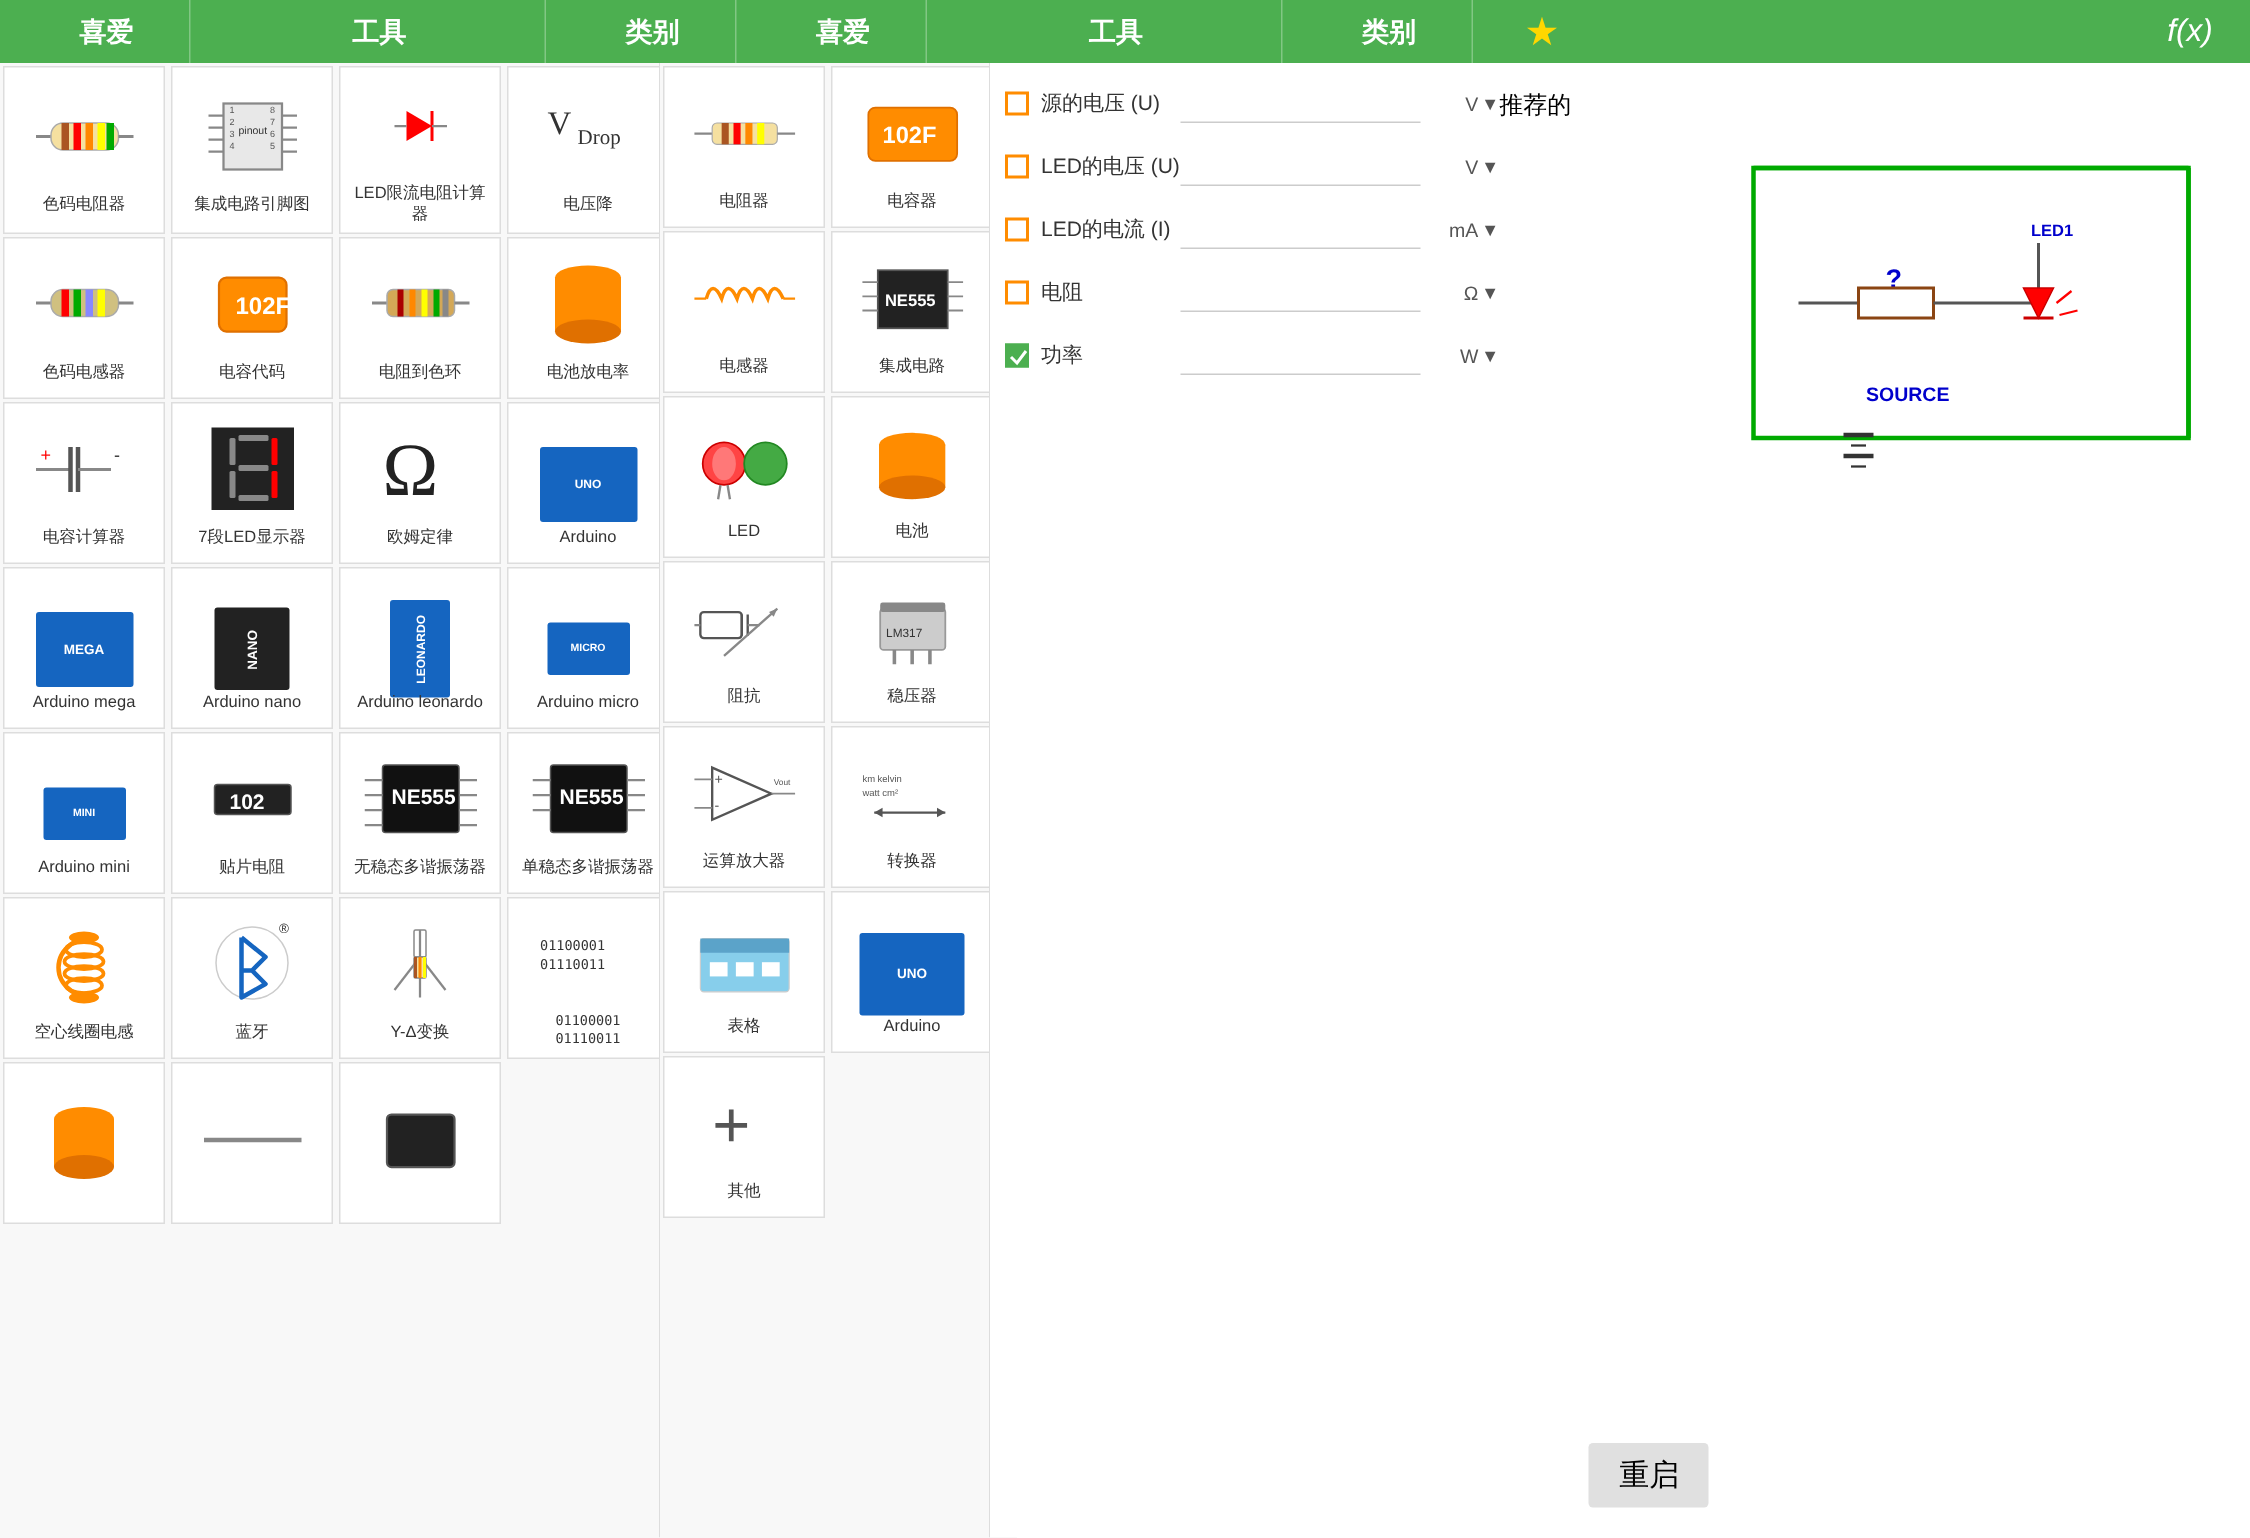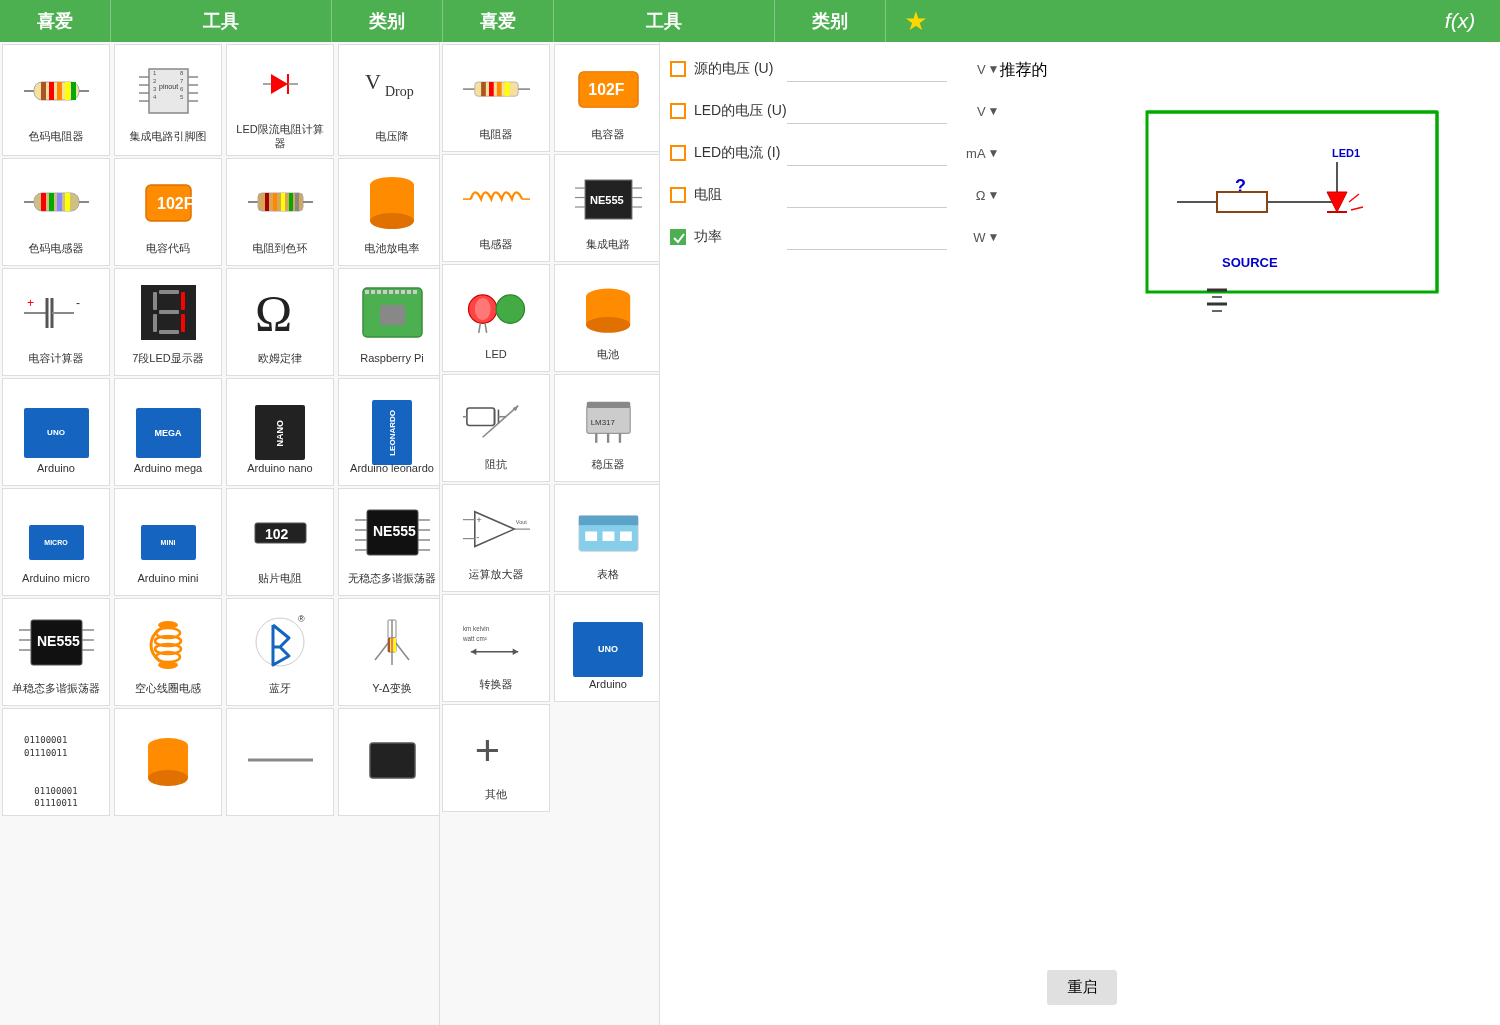--- a/index.html
+++ b/index.html
@@ -127,24 +127,25 @@
       font-size: 12px;
       color: #555;
       cursor: pointer;
       margin-left: 2px;
     }
     
     .restart-button {
       background: #e0e0e0;
       border: none;
       padding: 8px 20px;
-      font-size: 15px;
+      font-size: 20px;
       cursor: pointer;
       border-radius: 3px;
       align-self: flex-end;
+      margin-left: 12px;
     }
     
     
     .circuit-area {
       flex: 1;
       position: relative;
       margin-top: 10px;
     }
 
     
@@ -167,20 +168,21 @@
       display: flex;
       background: #4CAF50;
       height: 42px;
       align-items: center;
       width: 1500px;
     }
     .h-section {
       display: flex;
       align-items: center;
       justify-content: center;
+      margin-left: 16px;
     }
     .h-label {
       color: white;
       font-size: 18px;
       font-weight: bold;
     }
     .separator {
       width: 1px;
       height: 42px;
       background: rgba(255,255,255,0.3);
@@ -394,41 +396,20 @@
       <div class="tool-cell">
         <div class="tool-icon">
           <svg width="75" height="65" viewBox="0 0 75 65">
 
             <text x="12" y="50" font-size="50" fill="#222" font-family="serif">Ω</text>
           </svg>
         </div>
         <span class="tool-label">欧姆定律</span>
       </div>
 
-      <div class="tool-cell">
-        <div class="tool-icon">
-          <svg width="75" height="65" viewBox="0 0 75 65">
-
-            <rect x="8" y="8" width="59" height="49" rx="4" fill="#4CAF50" stroke="#388E3C" stroke-width="1.5"></rect>
-
-            <rect x="10" y="10" width="4" height="4" fill="#ccc"></rect>
-            <rect x="16" y="10" width="4" height="4" fill="#ccc"></rect>
-            <rect x="22" y="10" width="4" height="4" fill="#ccc"></rect>
-            <rect x="28" y="10" width="4" height="4" fill="#ccc"></rect>
-            <rect x="34" y="10" width="4" height="4" fill="#ccc"></rect>
-            <rect x="40" y="10" width="4" height="4" fill="#ccc"></rect>
-            <rect x="46" y="10" width="4" height="4" fill="#ccc"></rect>
-            <rect x="52" y="10" width="4" height="4" fill="#ccc"></rect>
-            <rect x="58" y="10" width="4" height="4" fill="#ccc"></rect>
-
-            <rect x="25" y="25" width="25" height="20" fill="#888"></rect>
-          </svg>
-        </div>
-        <span class="tool-label">Raspberry Pi</span>
-      </div>
 
       <div class="tool-cell">
         <div class="tool-icon">
           <div class="arduino-board" style="background:#1565C0; font-size:9px; font-weight:bold; color:white;">
             <div>
               <div style="font-size:8px;">UNO</div>
             </div>
           </div>
         </div>
         <span class="tool-label">Arduino</span>
@@ -745,44 +726,44 @@
             <text x="72" y="25" font-size="7" fill="#555">Vout</text>
           </svg>
         </div>
         <span class="tool-label">运算放大器</span>
       </div>
 
 
       <div class="tool-cell">
         <div class="tool-icon">
           <svg width="95" height="65" viewBox="0 0 95 65">
+            <text x="5" y="22" font-size="8" fill="#555">km  kelvin</text>
+            <text x="5" y="34" font-size="8" fill="#555">watt cm²</text>
+
+            <line x1="15" y1="48" x2="75" y2="48" stroke="#555" stroke-width="2"></line>
+            <polygon points="75,48 68,44 68,52" fill="#555"></polygon>
+            <polygon points="15,48 22,44 22,52" fill="#555"></polygon>
+          </svg>
+        </div>
+        <span class="tool-label">转换器</span>
+      </div>
+
+      <div class="tool-cell">
+        <div class="tool-icon">
+          <svg width="95" height="65" viewBox="0 0 95 65">
 
             <rect x="10" y="15" width="75" height="45" rx="3" fill="#87CEEB" stroke="#ccc" stroke-width="1"></rect>
             <rect x="10" y="15" width="75" height="12" fill="#5BA3C9"></rect>
 
             <rect x="18" y="35" width="15" height="12" fill="white"></rect>
             <rect x="40" y="35" width="15" height="12" fill="white"></rect>
             <rect x="62" y="35" width="15" height="12" fill="white"></rect>
           </svg>
         </div>
         <span class="tool-label">表格</span>
-      </div>
-
-      <div class="tool-cell">
-        <div class="tool-icon">
-          <svg width="95" height="65" viewBox="0 0 95 65">
-            <text x="5" y="22" font-size="8" fill="#555">km  kelvin</text>
-            <text x="5" y="34" font-size="8" fill="#555">watt cm²</text>
-
-            <line x1="15" y1="48" x2="75" y2="48" stroke="#555" stroke-width="2"></line>
-            <polygon points="75,48 68,44 68,52" fill="#555"></polygon>
-            <polygon points="15,48 22,44 22,52" fill="#555"></polygon>
-          </svg>
-        </div>
-        <span class="tool-label">转换器</span>
       </div>
 
       <div class="tool-cell">
         <div class="tool-icon">
           <div class="arduino-board" style="background:#1565C0; font-size:9px; font-weight:bold; color:white; width:70px; height:55px;">
             <div>UNO</div>
           </div>
         </div>
         <span class="tool-label">Arduino</span>
       </div>

